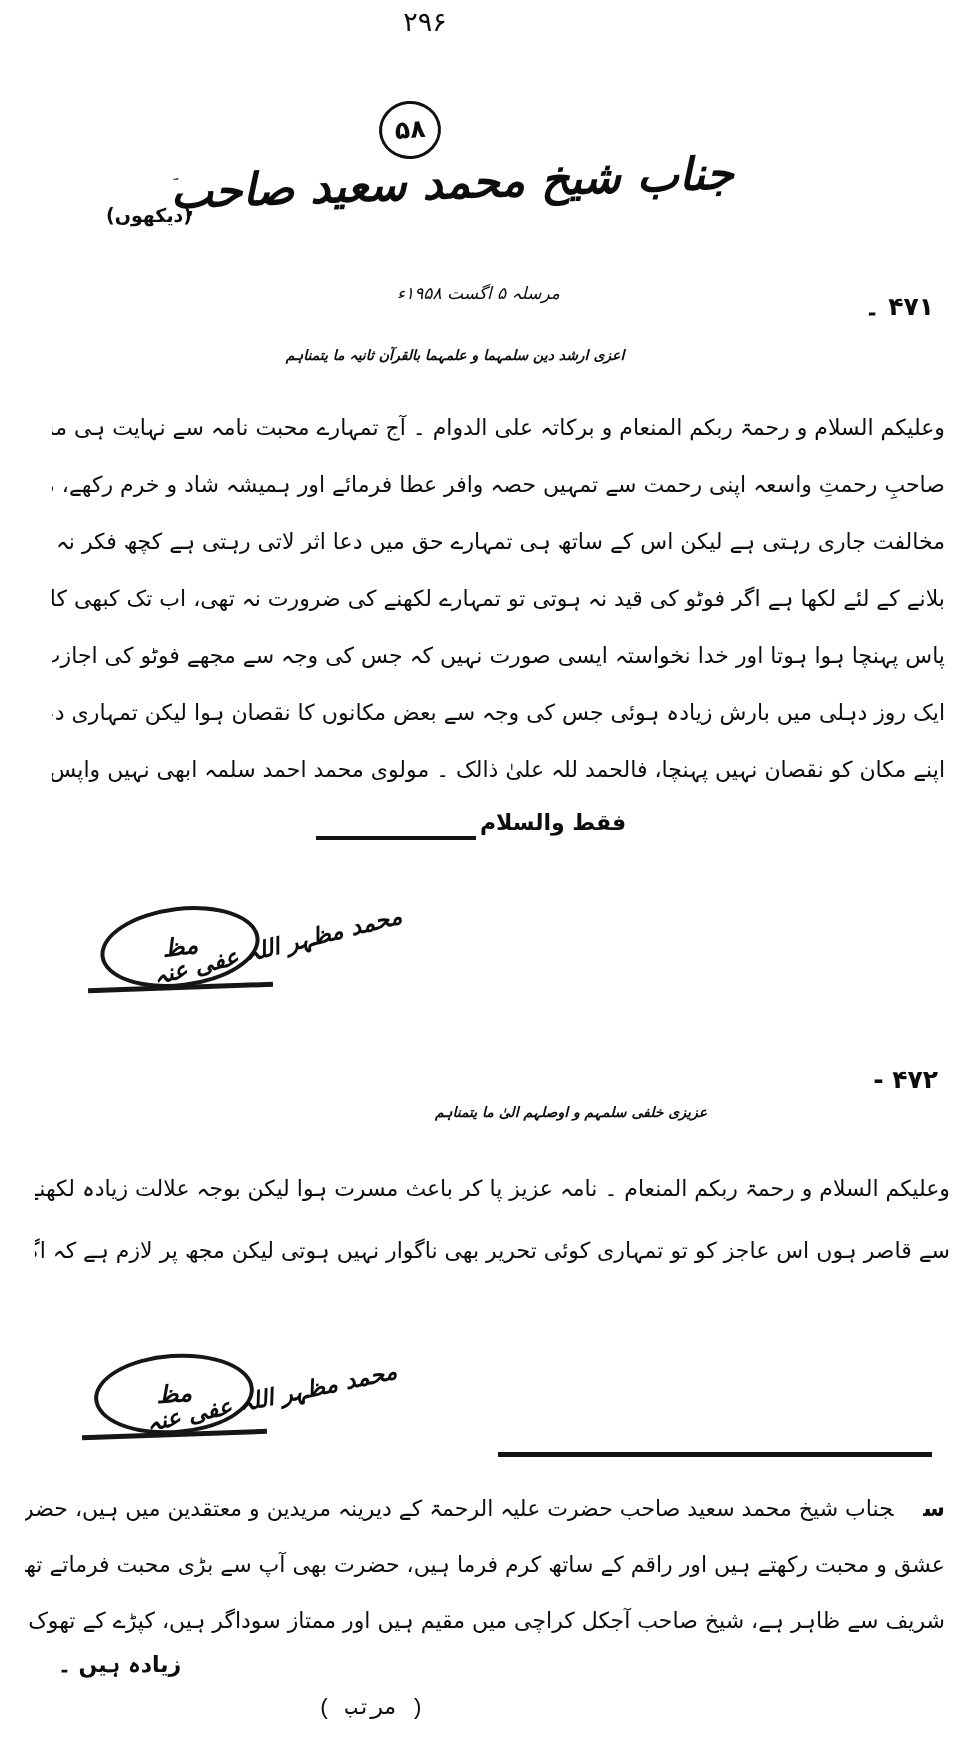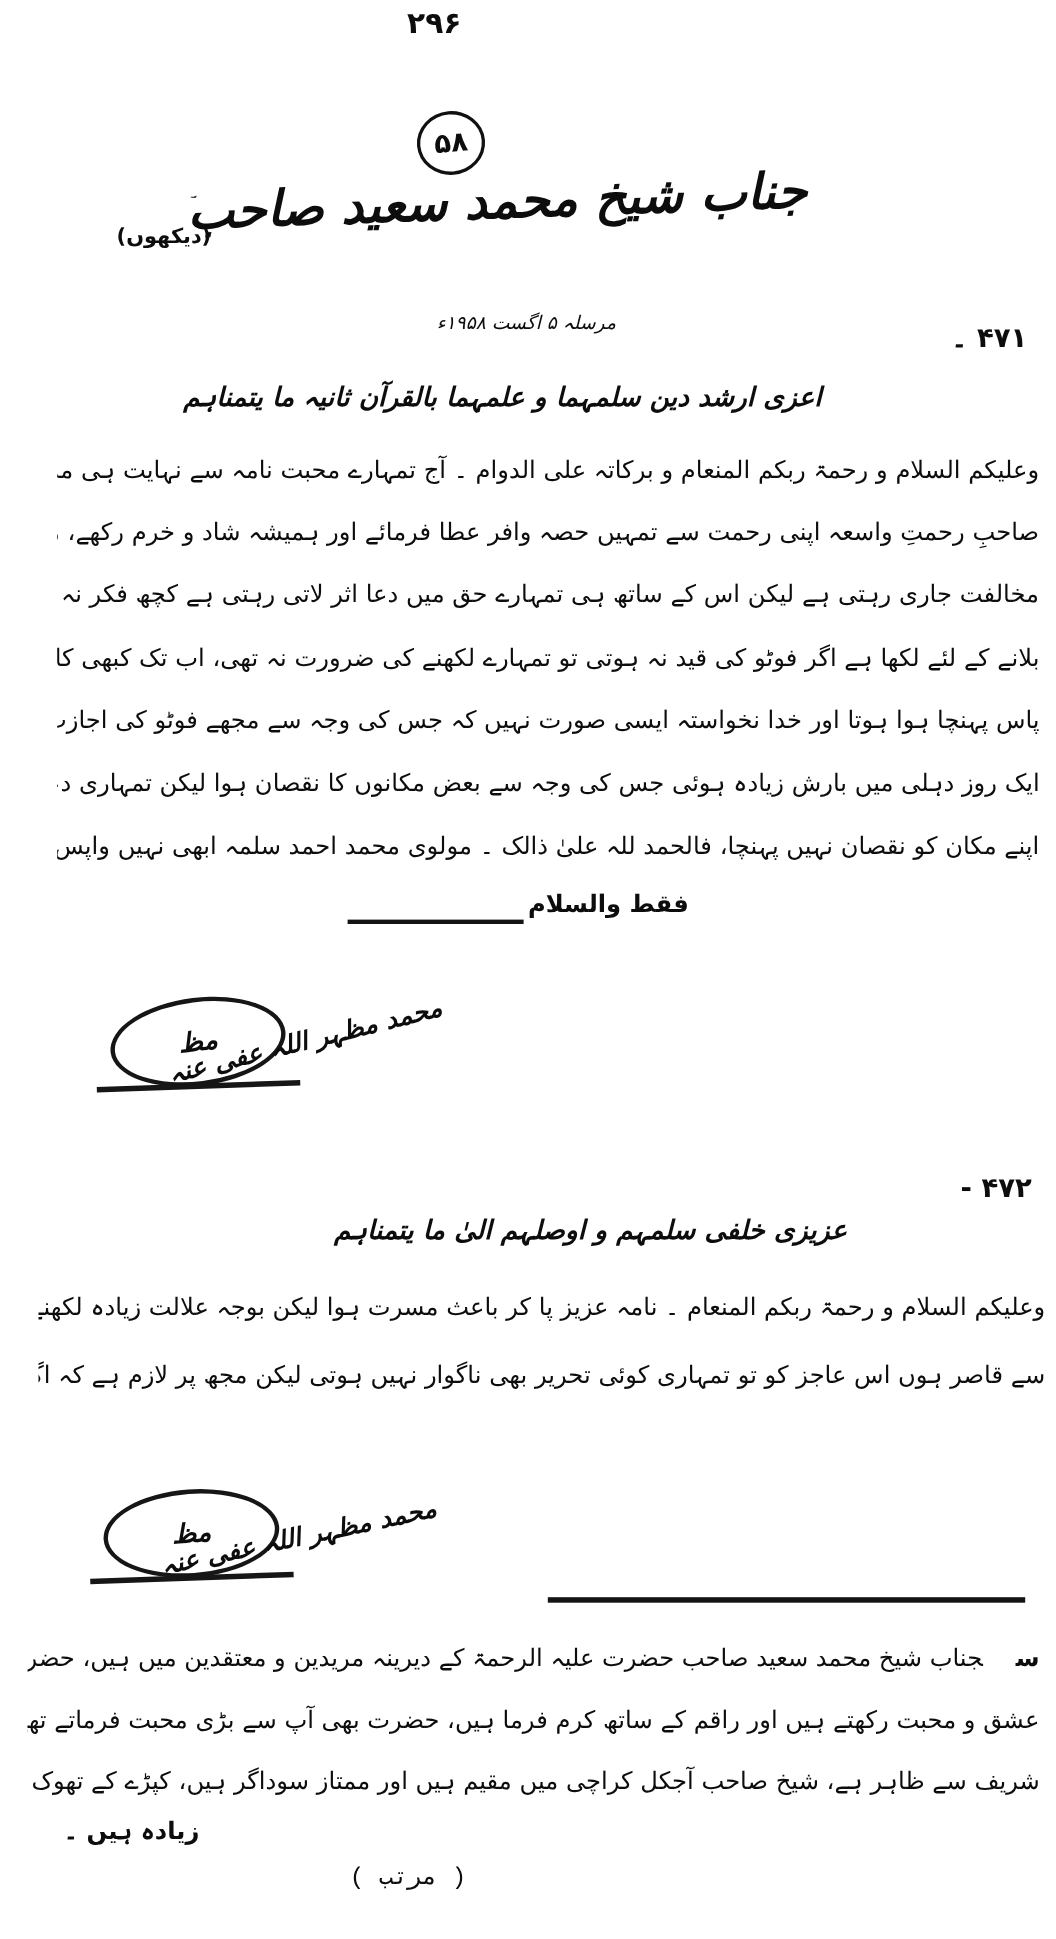--- a/index.html
+++ b/index.html
@@ -2,30 +2,30 @@
 <html lang="ur"><head>
 <meta charset="utf-8">
 <style>
   html,body{margin:0;padding:0;}
   body{
     width:960px;height:1763px;position:relative;background:#ffffff;
     font-family:"DejaVu Sans", sans-serif;color:#0d0d0d;overflow:hidden;
   }
   .abs{position:absolute;}
   .rtl{direction:rtl;unicode-bidi:isolate;}
-  .pagenum{left:370px;top:6px;width:110px;text-align:left;font-size:27px;font-weight:bold;letter-spacing:3px;}
+  .pagenum{left:370px;top:6px;width:110px;text-align:center;font-size:27px;font-weight:normal;letter-spacing:3px;}
   .badge{left:379px;top:101px;width:56px;height:52px;border:3px solid #111;border-radius:50%;
          text-align:center;line-height:52px;font-size:25px;font-weight:bold;transform:rotate(-5deg);}
   .heading{left:178px;top:156px;width:556px;font-size:45px;font-weight:bold;font-style:italic;
            text-align:center;transform:rotate(-2deg);white-space:nowrap;}
   .heading sup{font-size:16px;}
   .city{left:106px;top:204px;font-size:19px;font-weight:bold;}
   .lnum{top:292px;right:26px;font-size:25px;font-weight:bold;}
   .ldate{left:326px;top:283px;width:305px;font-size:17px;text-align:center;font-style:italic;}
-  .salutation{font-size:24px;font-style:italic;font-weight:bold;white-space:nowrap;}
+  .salutation{font-size:14px;text-align:center;font-style:italic;font-weight:bold;white-space:nowrap;}
   .para{direction:rtl;}
   .bline{font-size:22px;height:57px;line-height:57px;text-align:justify;text-align-last:justify;
          overflow:hidden;white-space:nowrap;}
   .b2line{height:62px;line-height:62px;}
   .closing{font-size:22px;font-weight:bold;white-space:nowrap;}
   .hrule{background:#141414;}
   .stamp{width:310px;height:115px;}
   .oval{position:absolute;left:12px;top:4px;width:152px;height:72px;border:4px solid #161616;
         border-radius:50%;transform:rotate(-7deg);display:flex;align-items:center;justify-content:center;
         font-size:24px;font-weight:bold;font-style:italic;}

